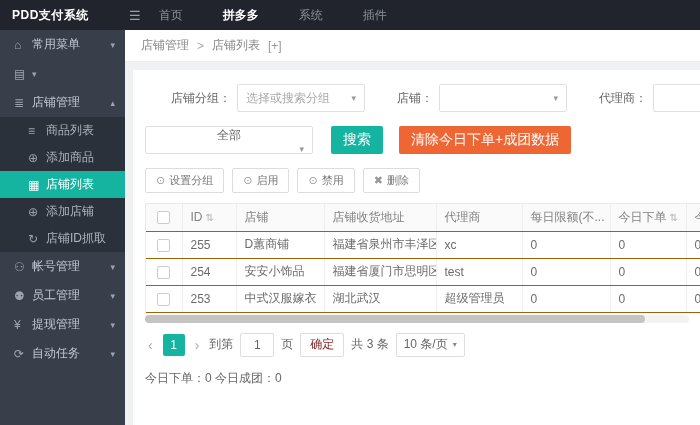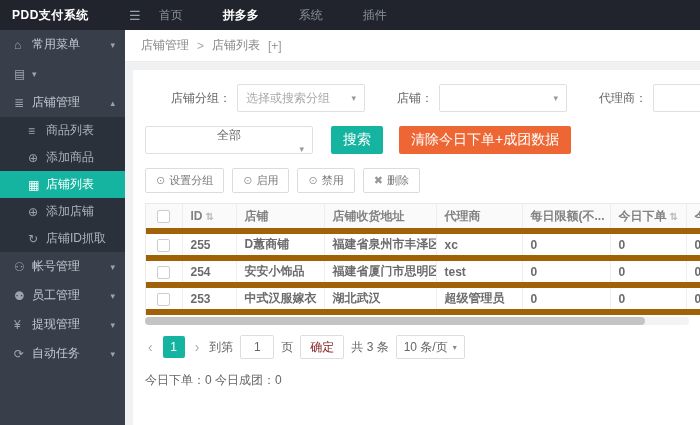--- a/index.html
+++ b/index.html
@@ -72,22 +72,22 @@
   .tool-btn {
     height: 25px; border: 1px solid #dcdcdc; border-radius: 2px; background: #fff;
     color: #777; padding: 0 10px; display: flex; align-items: center; gap: 4px;
     cursor: pointer; font-size: 11px; font-family: inherit;
   }
   .tool-btn .t-icon { font-size: 11px; color: #999; }
   
   .table-wrap { overflow: hidden; margin-right: 0; border-top: 1px solid #eaeaea; border-left: 1px solid #eaeaea; }
   table { border-collapse: collapse; table-layout: fixed; width: 630px; }
   th, td {
-    border-right: 1px solid #eee; border-bottom: 6px solid #a16207;
-    height: 27px; padding: 0 8px; text-align: left; font-weight: bold;
+    border-right: 1px solid #eee; border-bottom: 1px solid #a16207;
+    height: 27px; padding: 0 8px; text-align: left; font-weight: normal;
     white-space: nowrap; overflow: hidden;
   }
   thead th { background: #fafafa; color: #828282; }
   td { color: #6b6b6b; background: #fff; }
   .col-cb { width: 36px; text-align: center; }
   .cb {
     width: 13px; height: 13px; border: 1px solid #ccc; border-radius: 2px;
     display: inline-block; background: #fff; cursor: pointer; vertical-align: middle;
   }
   .sort { color: #b5b5b5; font-size: 10px; margin-left: 3px; cursor: pointer; }

